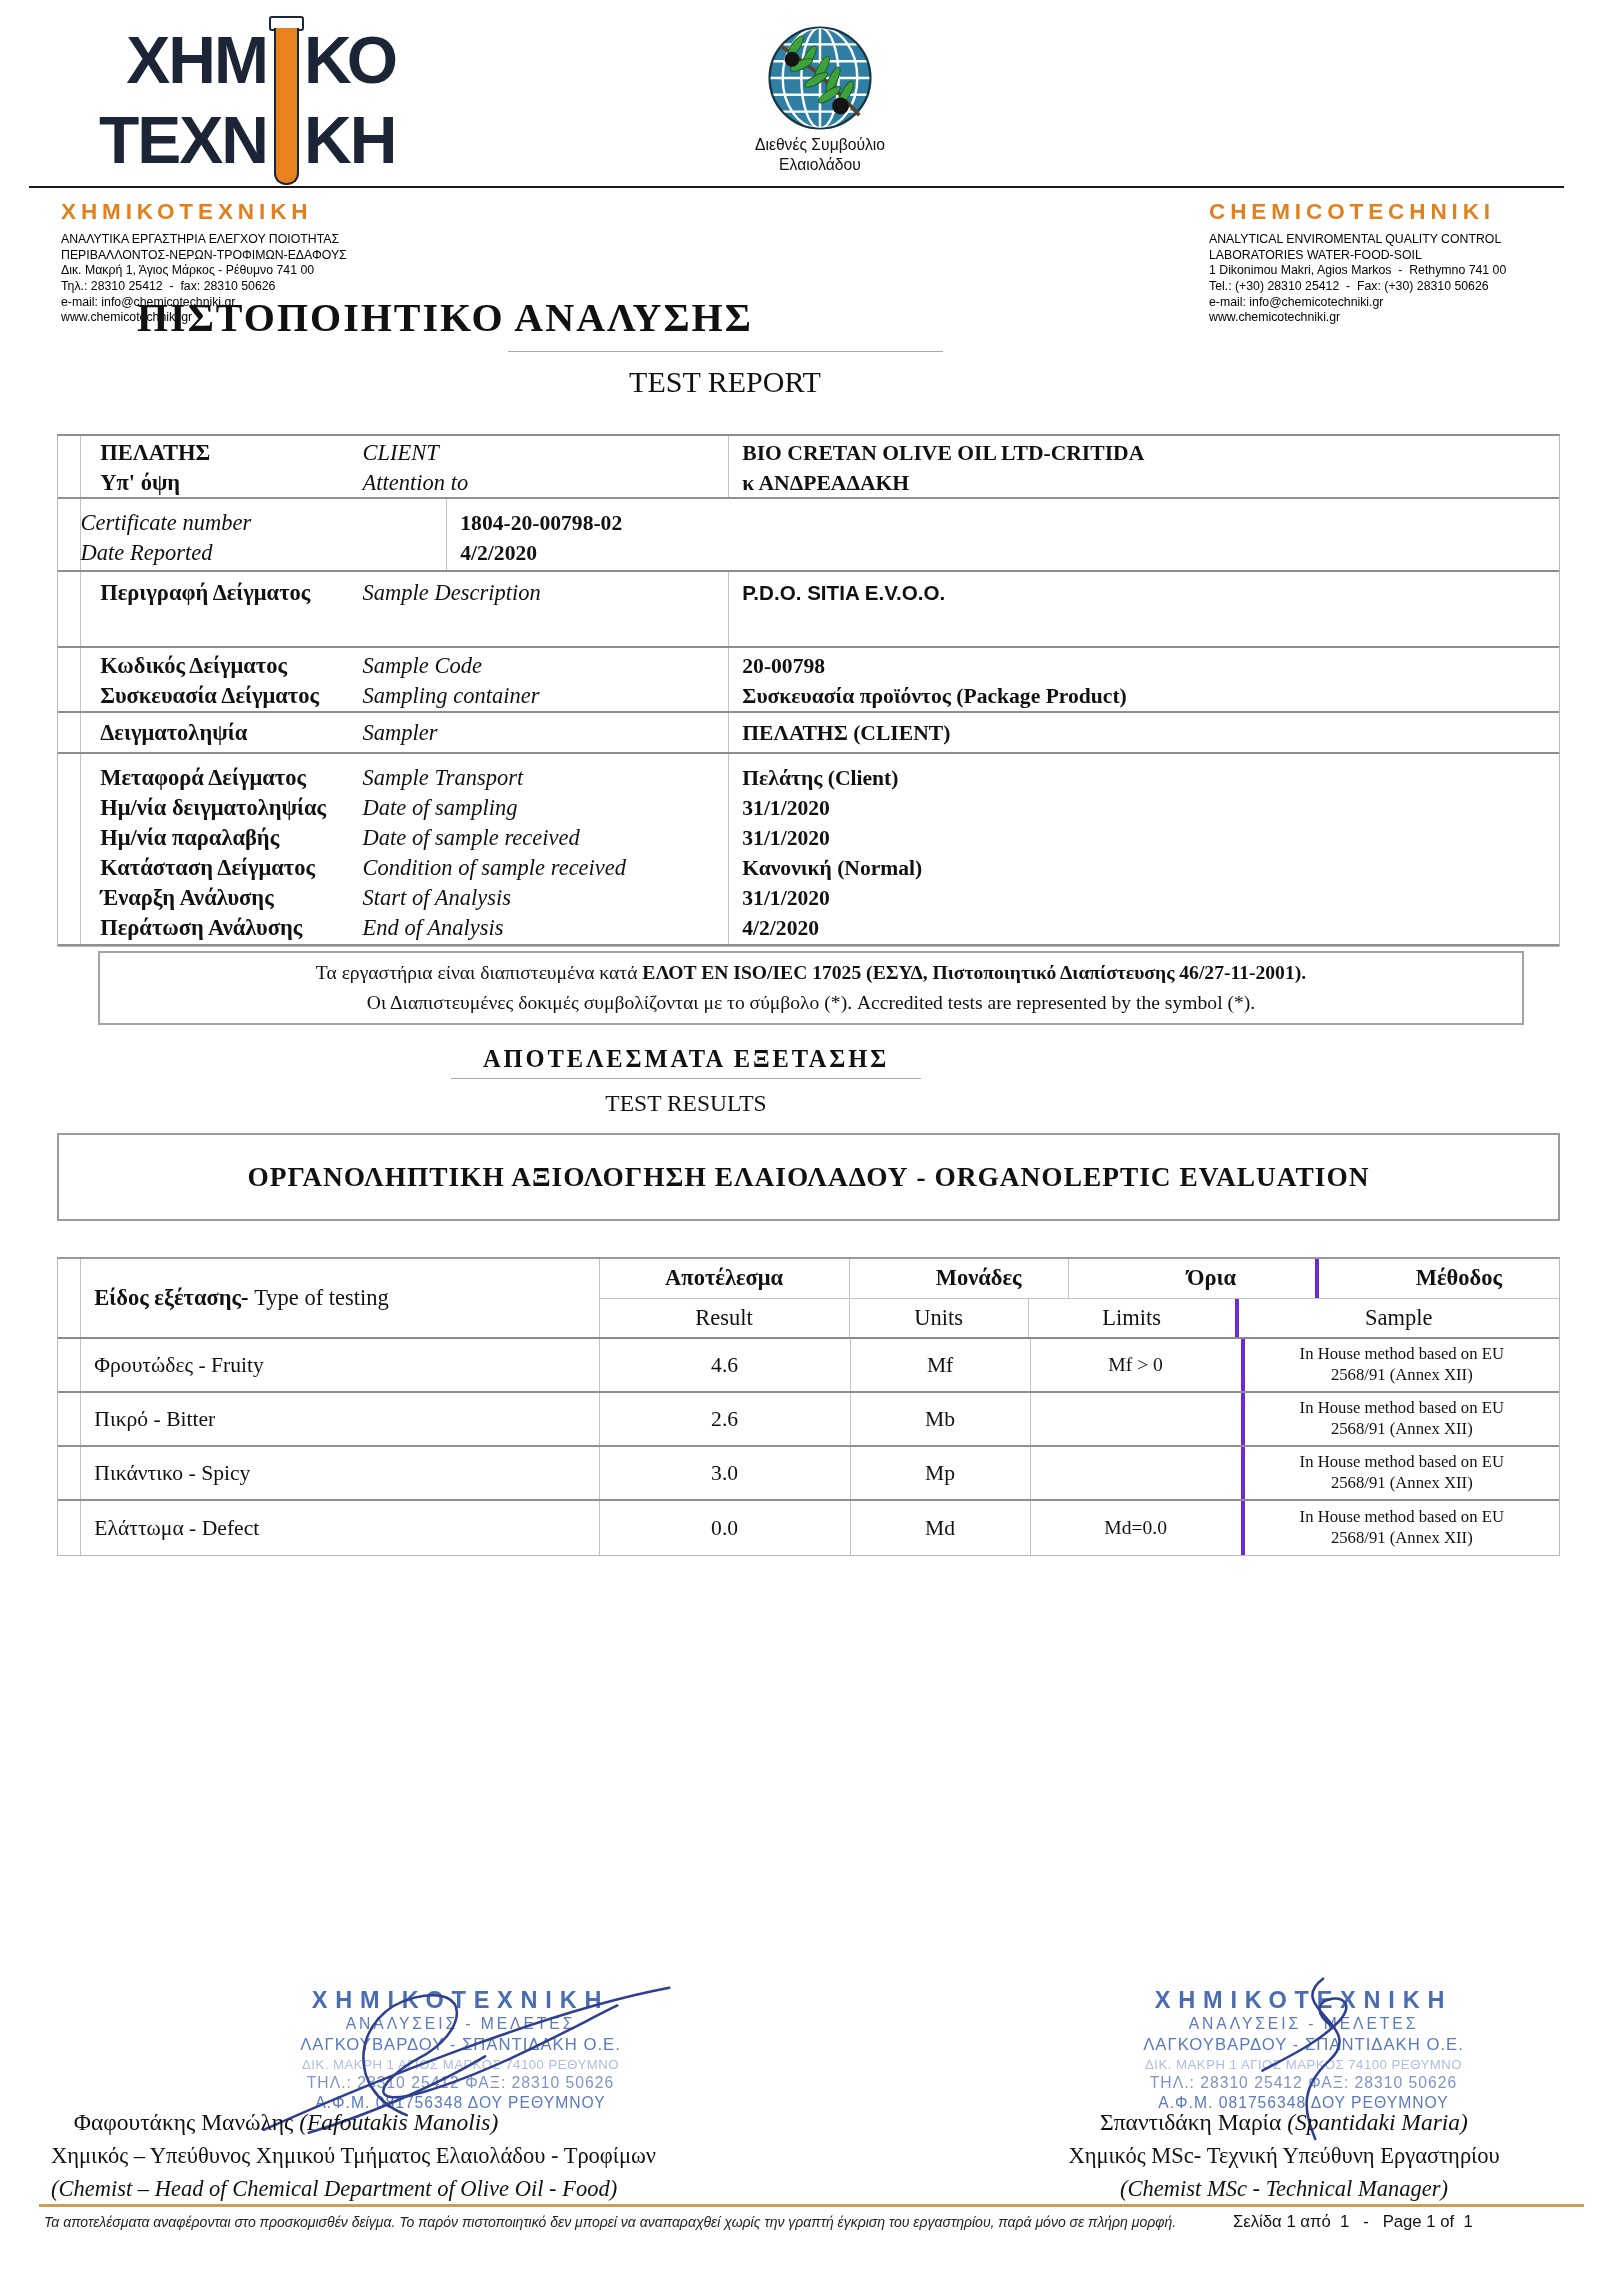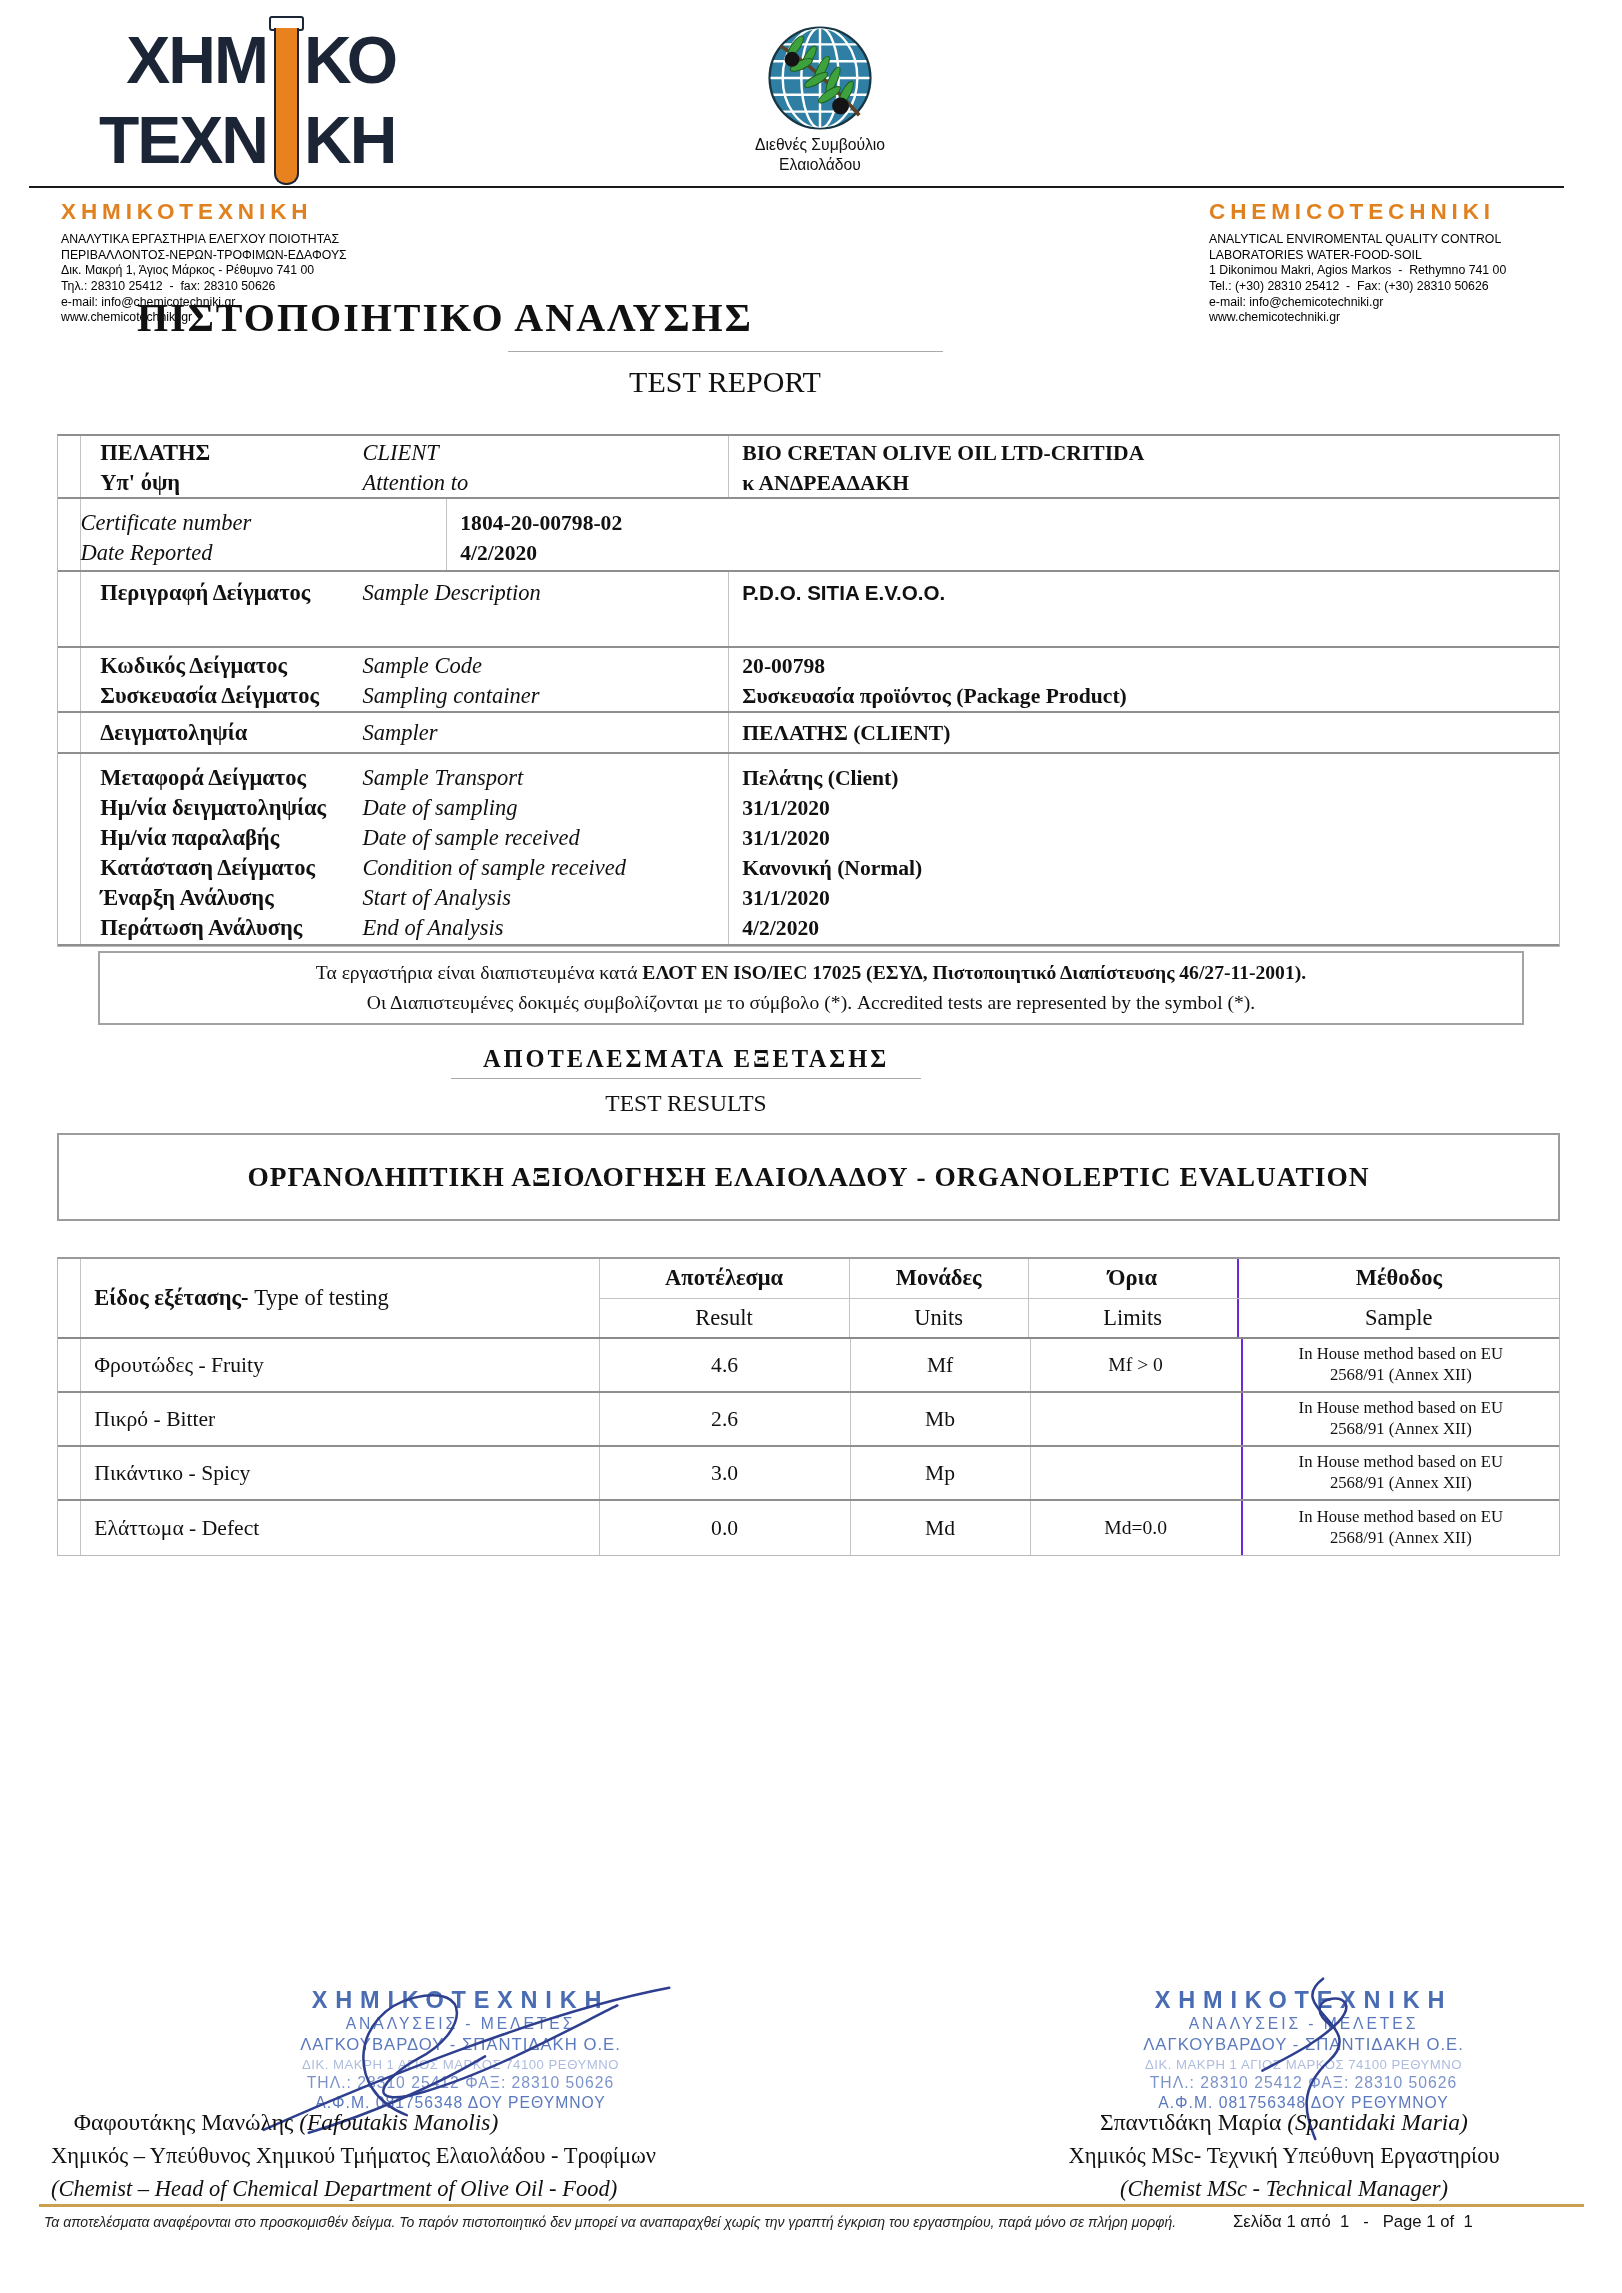--- a/index.html
+++ b/index.html
@@ -75,26 +75,26 @@
   
   .rtable{position:absolute;left:57px;top:1257px;width:1503px;border:1px solid #b9b9b9;
           border-top:2px solid #9a9a9a;box-sizing:border-box;}
   .rhead{display:flex;border-bottom:2px solid #8a8a8a;height:80px;box-sizing:border-box;}
   .rh-stub{flex:0 0 21.6px;border-right:1px solid #c3c3c3;}
   .rh-test{flex:0 0 519px;display:flex;align-items:center;padding-left:13.7px;
            border-right:1px solid #c3c3c3;font-size:22.5px;box-sizing:border-box;}
   .rh-test .b{font-weight:bold;}
   .rh-cols{flex:1 1 auto;display:flex;flex-direction:column;}
   .rh-row{flex:1 1 50%;display:flex;align-items:center;}
-  .rh-row.gr{border-bottom:1px solid #c3c3c3;font-weight:bold;}
+  .rh-row.gr{border-bottom:1px solid #c3c3c3;font-weight:bold;gap:40px;}
   .rh-c{text-align:center;font-size:22.5px;box-sizing:border-box;height:100%;
         display:flex;align-items:center;justify-content:center;}
   .w-res{flex:0 0 250px;border-right:1px solid #c3c3c3;}
   .w-uni{flex:0 0 179px;border-right:1px solid #c3c3c3;}
-  .w-lim{flex:0 0 210px;border-right:2px solid #6d28d9;}
+  .w-lim{flex:0 0 210px;border-right:4px solid #6d28d9;}
   .w-met{flex:1 1 auto;}
   .rrow{display:flex;height:54px;border-bottom:2px solid #8f8f8f;box-sizing:border-box;}
   .rrow:last-child{border-bottom:none;}
   .rd-stub{flex:0 0 21.6px;border-right:1px solid #c3c3c3;}
   .rd-test{flex:0 0 519px;display:flex;align-items:center;padding-left:13.7px;font-size:21.6px;
            border-right:1px solid #c3c3c3;box-sizing:border-box;}
   .rd-c{display:flex;align-items:center;justify-content:center;text-align:center;font-size:21.6px;}
   .rd-lim{font-size:19.6px;}
   .rd-met{font-size:16.7px;line-height:20.6px;flex-direction:column;}
 

